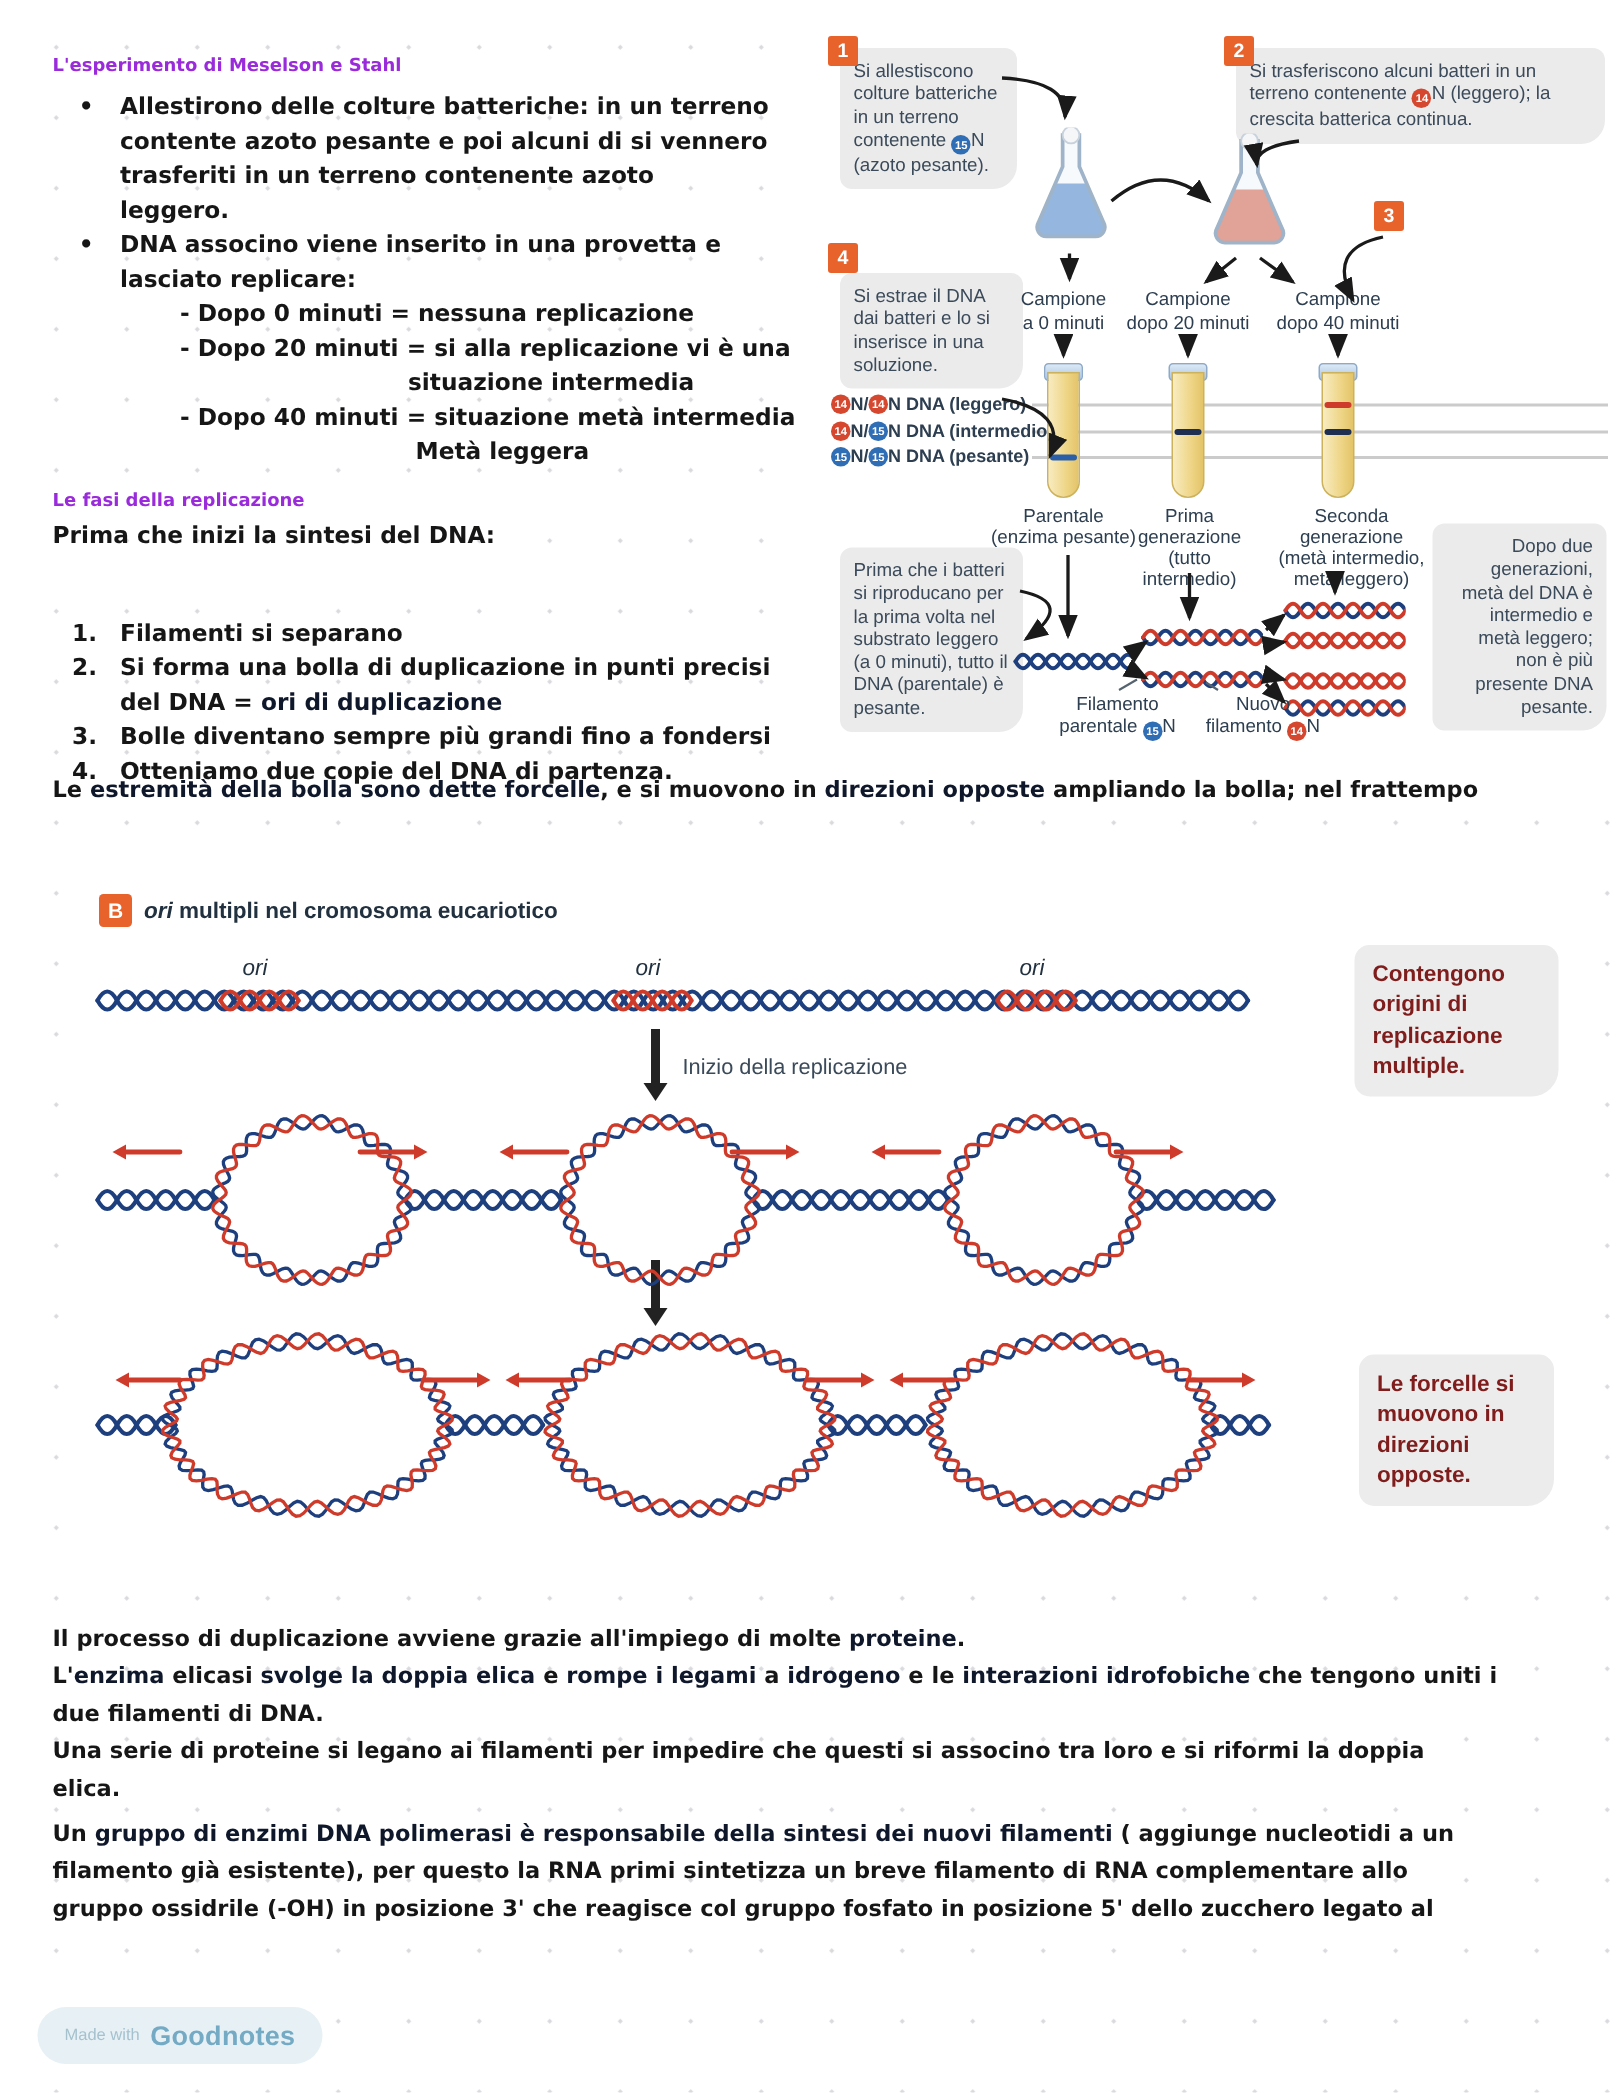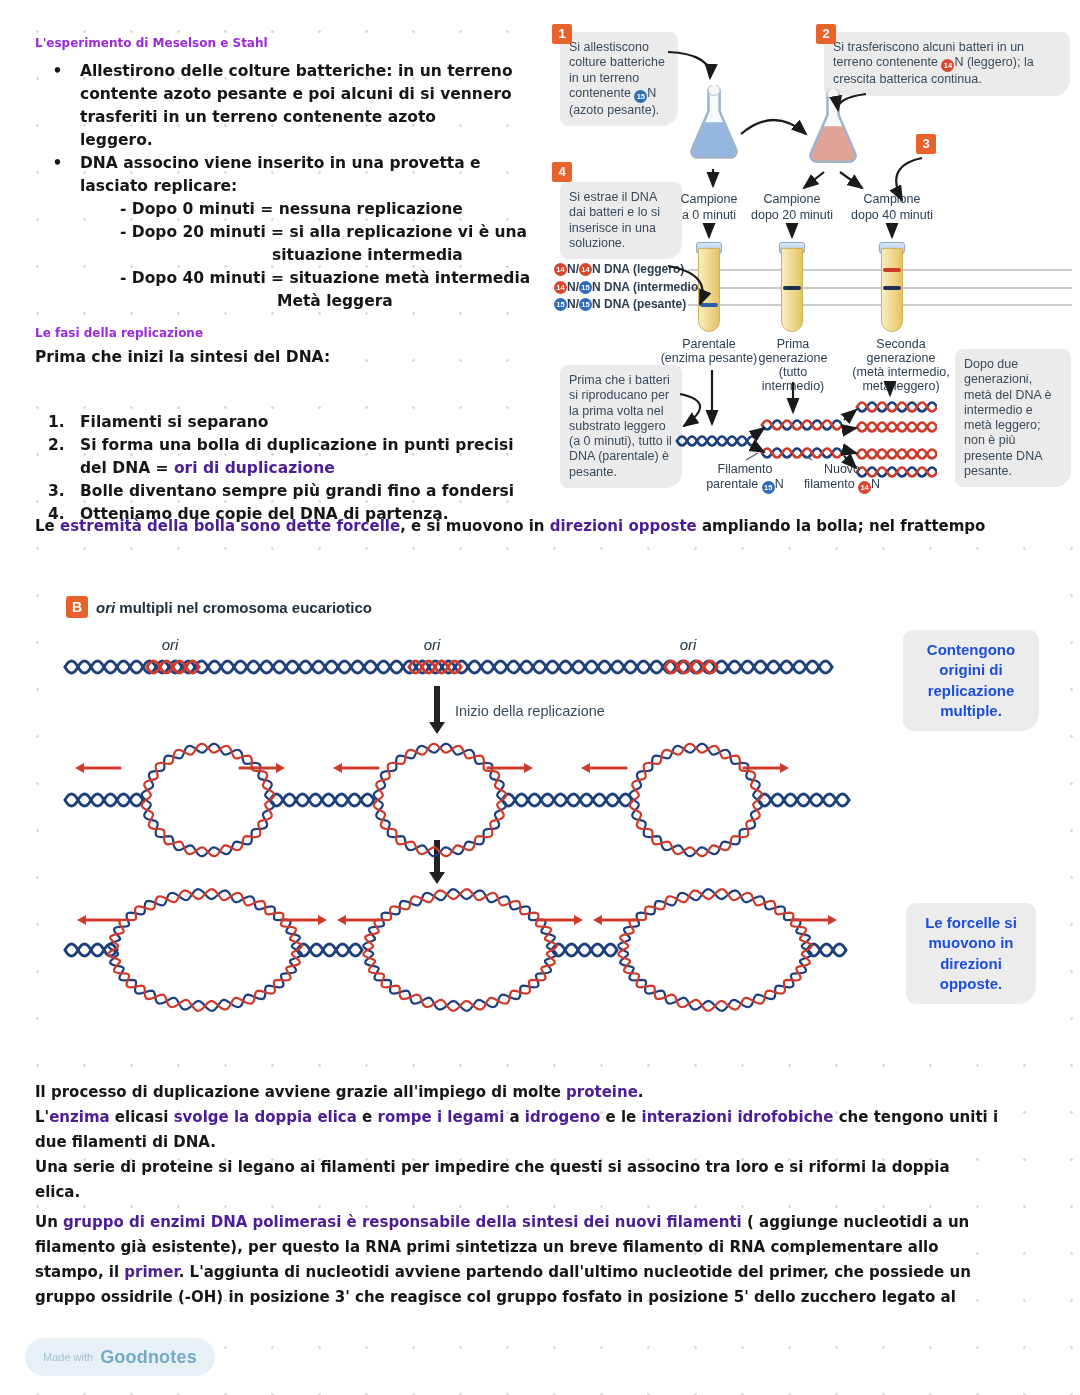--- a/index.html
+++ b/index.html
@@ -6,21 +6,21 @@
   body{
     width:1080px;height:1395px;position:relative;overflow:hidden;
     background-color:#ffffff;
     background-image:radial-gradient(circle,#d9d9de 1.3px,transparent 1.5px);
     background-size:47px 47px;background-position:14px 8px;
     font-family:"DejaVu Sans",sans-serif;color:#161616;
   }
   .abs{position:absolute;}
   
   .hand{font-weight:bold;color:#161616;}
-  .hl{color:#4c1d95;}
+  .hl{color:#0f172a;}
   .h1{font-size:12px;line-height:26px;color:#9a2bdb;font-weight:bold;white-space:nowrap;}
   .line{white-space:nowrap;height:23px;line-height:23px;font-size:15.5px;}
   .pline{white-space:nowrap;height:25px;line-height:25px;font-size:15px;}
   .brow{display:flex;}
   .brow .dot{width:45px;text-align:center;flex:none;}
   .srow{display:flex;}
   .srow .stepnum{width:45px;padding-left:13px;box-sizing:border-box;flex:none;}
   
   .fig{font-family:"Liberation Sans",sans-serif;color:#3b4a5a;}
   .whitebg{background:#fff;}
@@ -44,21 +44,21 @@
   .band{position:absolute;left:2px;width:18px;height:4px;border-radius:2px;z-index:3;}
   .cap-label{position:absolute;text-align:center;font-size:12.5px;line-height:1.12;color:#2c3e50;z-index:3;}
   .slabel{position:absolute;font-size:12.5px;color:#2c3e50;text-align:center;line-height:1.2;z-index:3;white-space:nowrap;}
   .dna{position:absolute;height:16px;z-index:2;}
   
   .figb-title{position:absolute;left:66px;top:596px;display:flex;align-items:center;gap:8px;z-index:3;}
   .figb-tag{width:22px;height:22px;background:#e8632c;color:#fff;border-radius:3px;
             font:bold 14px/22px "Liberation Sans",sans-serif;text-align:center;}
   .figb-titletext{font:bold 15px "Liberation Sans",sans-serif;color:#22313f;}
   .callout{position:absolute;background:#ececec;border-radius:10px 10px 18px 10px;padding:10px 12px;
-           font:bold 15px/1.35 "Liberation Sans",sans-serif;color:#1d4ed8;z-index:3;text-align:center;}
+           font:bold 15px/1.35 "Liberation Sans",sans-serif;color:#7f1d1d;z-index:3;}
   .oritext{font:italic 15px "Liberation Sans",sans-serif;fill:#22313f;}
   .initext{font:14.5px "Liberation Sans",sans-serif;fill:#3b4a5a;}
   
   .badge{position:absolute;left:25px;top:1338px;height:38px;background:#e7f1f5;border-radius:19px;
          display:flex;align-items:center;padding:0 18px;gap:7px;z-index:3;}
   .badge .mw{font:11px "Liberation Sans",sans-serif;color:#a5c1ce;}
   .badge .gn{font:bold 18px "Liberation Sans",sans-serif;color:#74aac4;letter-spacing:.2px;}
 </style>
 </head>
 <body>
@@ -207,21 +207,21 @@
   <div class="cap-label" style="left:196px;top:315px;width:94px">
     <div>Prima generazione</div>
       <div>(tutto intermedio)</div>
   </div>
   <div class="cap-label" style="left:296px;top:315px;width:110px">
     <div>Seconda generazione</div>
       <div>(metà intermedio, metà leggero)</div>
   </div>
 
   <div class="gbox" style="left:10px;top:343px;width:104px;">Prima che i batteri si riproducano per la prima volta nel substrato leggero (a 0 minuti), tutto il DNA (parentale) è pesante.</div>
-  <div class="gbox" style="left:405px;top:327px;width:98px;">Dopo due generazioni, metà del DNA è intermedio e metà leggero; non è più presente DNA pesante.</div>
+  <div class="gbox" style="left:405px;top:327px;width:98px;text-align:right;">Dopo due generazioni, metà del DNA è intermedio e metà leggero; non è più presente DNA pesante.</div>
 
   <div class="dna" style="left:125px;top:411px"><svg width="80" height="16" viewBox="0 0 80 16">
         <path d="M2 8 q5 9 10 0 q5 -9 10 0 q5 9 10 0 q5 -9 10 0 q5 9 10 0 q5 -9 10 0 q5 9 10 0 q5 -9 10 0" stroke="#1e3f7e" stroke-width="2.6" fill="none" stroke-linecap="round"></path>
         <path d="M2 8 q5 -9 10 0 q5 9 10 0 q5 -9 10 0 q5 9 10 0 q5 -9 10 0 q5 9 10 0 q5 -9 10 0 q5 9 10 0" stroke="#1e3f7e" stroke-width="2.6" fill="none" stroke-linecap="round"></path>
       </svg></div>
   <div class="dna" style="left:210px;top:395px"><svg width="82" height="16" viewBox="0 0 82 16">
         <path d="M2 8 q5 9 10 0 q5 -9 10 0 q5 9 10 0 q5 -9 10 0 q5 9 10 0 q5 -9 10 0 q5 9 10 0 q5 -9 10 0" stroke="#1e3f7e" stroke-width="2.6" fill="none" stroke-linecap="round"></path>
         <path d="M2 8 q5 -9 10 0 q5 9 10 0 q5 -9 10 0 q5 9 10 0 q5 -9 10 0 q5 9 10 0 q5 -9 10 0 q5 9 10 0" stroke="#cf3b2a" stroke-width="2.6" fill="none" stroke-linecap="round"></path>
       </svg></div>
   <div class="dna" style="left:210px;top:423px"><svg width="82" height="16" viewBox="0 0 82 16">
@@ -377,20 +377,19 @@
     <span>L'</span><span class="hl">enzima</span><span> elicasi </span><span class="hl">svolge la doppia elica</span><span> e </span><span class="hl">rompe i legami</span><span> a </span><span class="hl">idrogeno</span><span> e le </span><span class="hl">interazioni idrofobiche</span><span> che tengono uniti i</span>
   </div>
   <div class="pline">due filamenti di DNA.</div>
   <div class="pline">Una serie di proteine si legano ai filamenti per impedire che questi si associno tra loro e si riformi la doppia</div>
   <div class="pline">elica.</div>
 </div>
 
 <div class="abs hand" style="left:35px;top:1210px;width:1040px;">
   <div class="pline"><span>Un </span><span class="hl">gruppo di enzimi DNA polimerasi è responsabile della sintesi dei nuovi filamenti</span><span> ( aggiunge nucleotidi a un</span></div>
   <div class="pline">filamento già esistente), per questo la RNA primi sintetizza un breve filamento di RNA complementare allo</div>
-  <div class="pline"><span>stampo, il </span><span class="hl">primer</span><span>. L'aggiunta di nucleotidi avviene partendo dall'ultimo nucleotide del primer, che possiede un</span></div>
   <div class="pline">gruppo ossidrile (-OH) in posizione 3' che reagisce col gruppo fosfato in posizione 5' dello zucchero legato al</div>
 </div>
 
 <div class="badge">
   <span class="mw">Made with</span>
   <span class="gn">Goodnotes</span>
 </div>
 
 </body></html>

